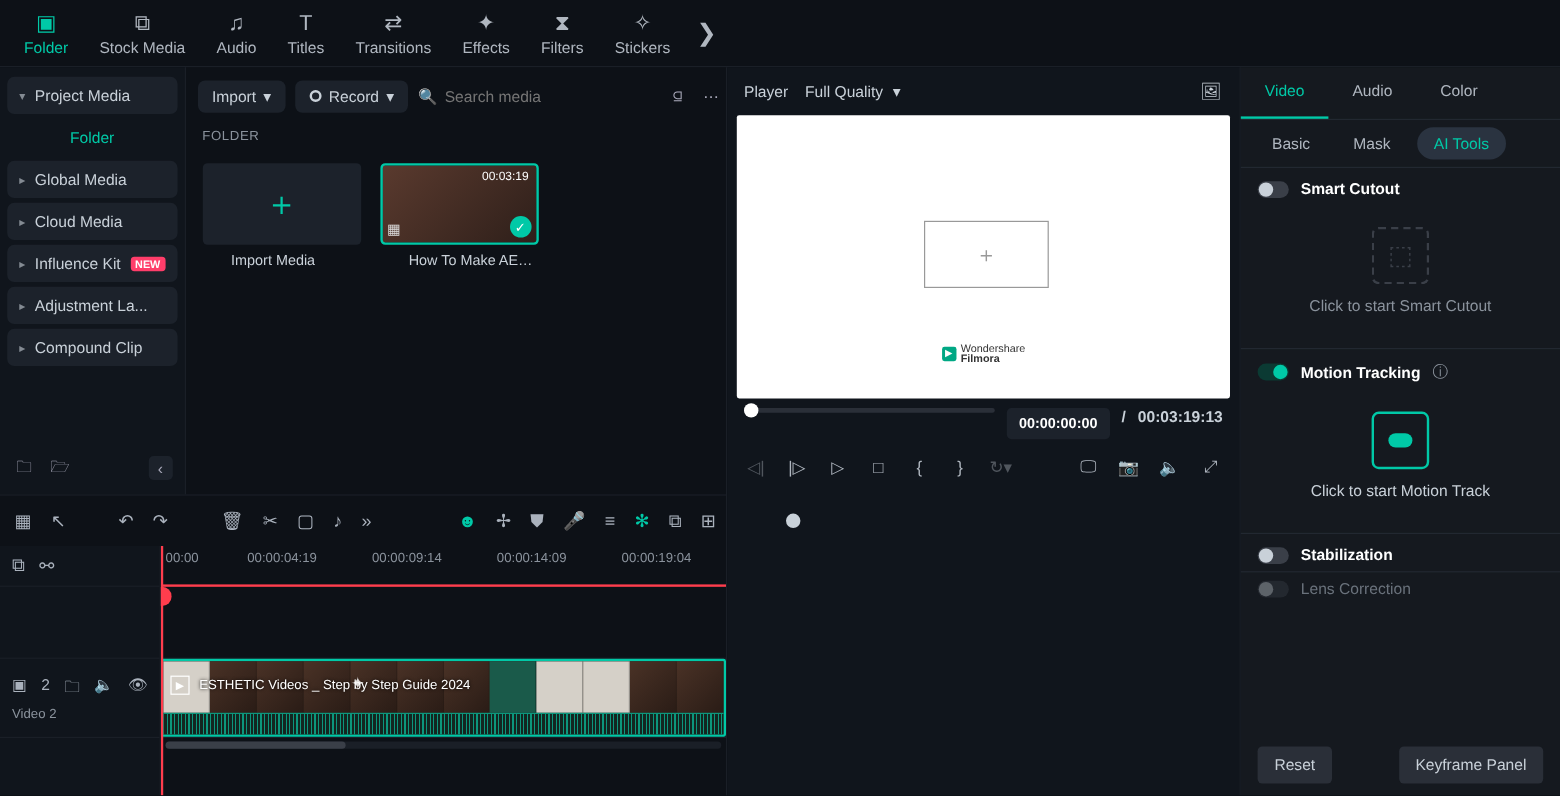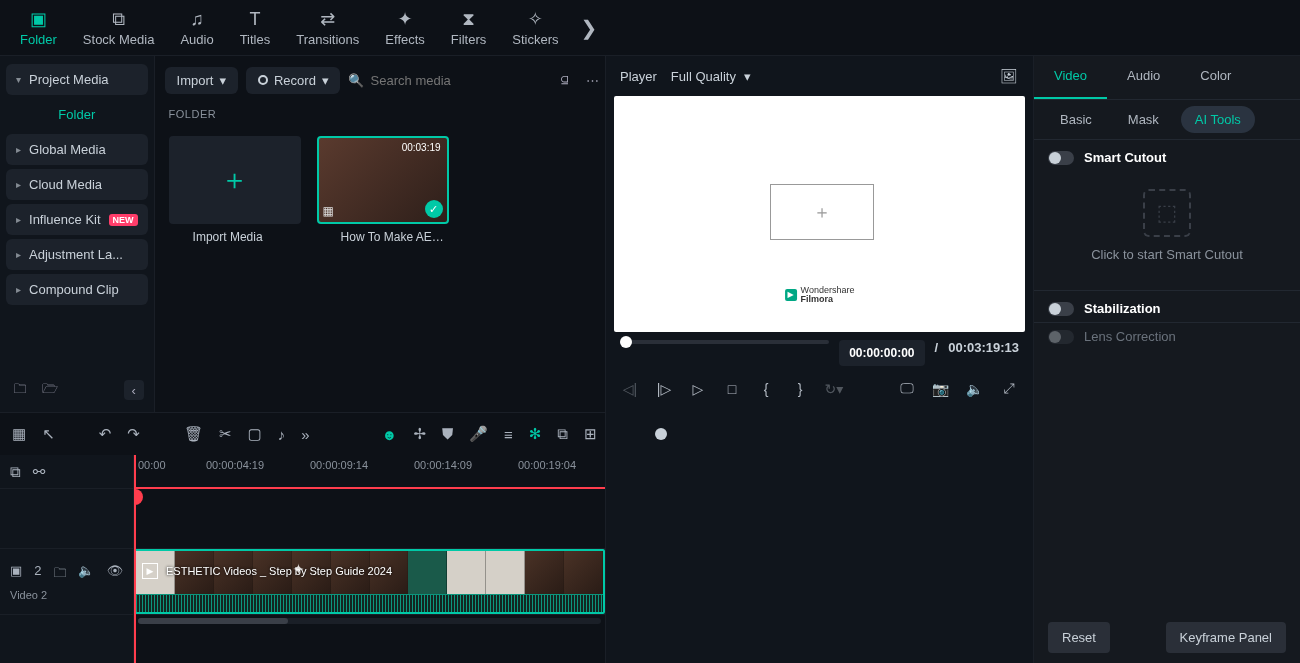--- a/index.html
+++ b/index.html
@@ -32,21 +32,21 @@
   
   .media-main { flex:1; display:flex; flex-direction:column; height:356px;}
   .media-toolbar { height:48px; display:flex; align-items:center; gap:8px; padding:0 10px;}
   .btn-pill { display:flex; align-items:center; gap:6px; padding:6px 12px; background:#1c222b; border-radius:6px; cursor:pointer; color:#c9d1d9;}
   .rec-dot { width:10px; height:10px; border:2px solid #c9d1d9; border-radius:50%;}
   .search-wrap { display:flex; align-items:center; gap:6px; flex:1;}
   .search-input { background:transparent; border:none; color:#c9d1d9; font-size:13px; outline:none; flex:1;}
   .folder-label { padding:4px 14px; font-size:11px; letter-spacing:.5px; color:#8a929c;}
   .media-grid { display:flex; gap:16px; padding:12px 14px; }
   .media-tile { width:132px; display:flex; flex-direction:column; gap:6px;}
-  .tile-thumb { height:88px; background:#1c222b; border-radius:4px; position:relative; display:flex; align-items:center; justify-content:center;}
+  .tile-thumb { height:68px; background:#1c222b; border-radius:4px; position:relative; display:flex; align-items:center; justify-content:center;}
   .tile-thumb.import { color:#00c9a7; font-size:28px; }
   .tile-thumb.video { background:linear-gradient(135deg,#5a3a2e,#2e1f1a); border:2px solid #00c9a7;}
   .tile-dur { position:absolute; top:4px; right:6px; font-size:10px; color:#fff;}
   .tile-check { position:absolute; bottom:4px; right:4px; width:18px; height:18px; background:#00c9a7; color:#fff; border-radius:50%; display:flex; align-items:center; justify-content:center; font-size:11px;}
   .tile-lib { position:absolute; bottom:4px; left:4px; color:#ddd; font-size:12px;}
   .tile-label { font-size:12px; color:#c9d1d9; white-space:nowrap; overflow:hidden; text-overflow:ellipsis;padding-left:24px;}
   
   .player-head { height:40px; display:flex; align-items:center; gap:14px; padding:0 14px;}
   .quality-select { display:flex; align-items:center; gap:8px; cursor:pointer;}
   .player-canvas { flex:0 0 auto; height:236px; margin:0 8px; background:#fff; border-radius:2px; position:relative;}
@@ -384,20 +384,33 @@
         <div class="toggle">
             <div class="knob"></div>
           </div>
         <span style="font-weight:600;color:#fff">Smart Cutout</span>
       </div>
       <div class="panel-body">
         <div class="bigicon">⬚</div>
         <span>Click to start Smart Cutout</span>
       </div>
     </div>
+    <div class="panel">
+      <div class="panel-head">
+        <div class="toggle on">
+            <div class="knob"></div>
+          </div>
+        <span style="font-weight:600;color:#fff">Motion Tracking</span>
+        <span style="color:#8a929c">ⓘ</span>
+      </div>
+      <div class="panel-body">
+        <div class="bigicon mt"></div>
+        <span style="color:#c9d1d9">Click to start Motion Track</span>
+      </div>
+    </div>
     <div class="panel" style="padding-bottom:6px;">
       <div class="panel-head">
         <div class="toggle">
             <div class="knob"></div>
           </div>
         <span style="font-weight:600;color:#fff">Stabilization</span>
       </div>
     </div>
     <div class="panel" style="border-bottom:none; padding-top:6px; padding-bottom:6px;">
       <div class="panel-head">

